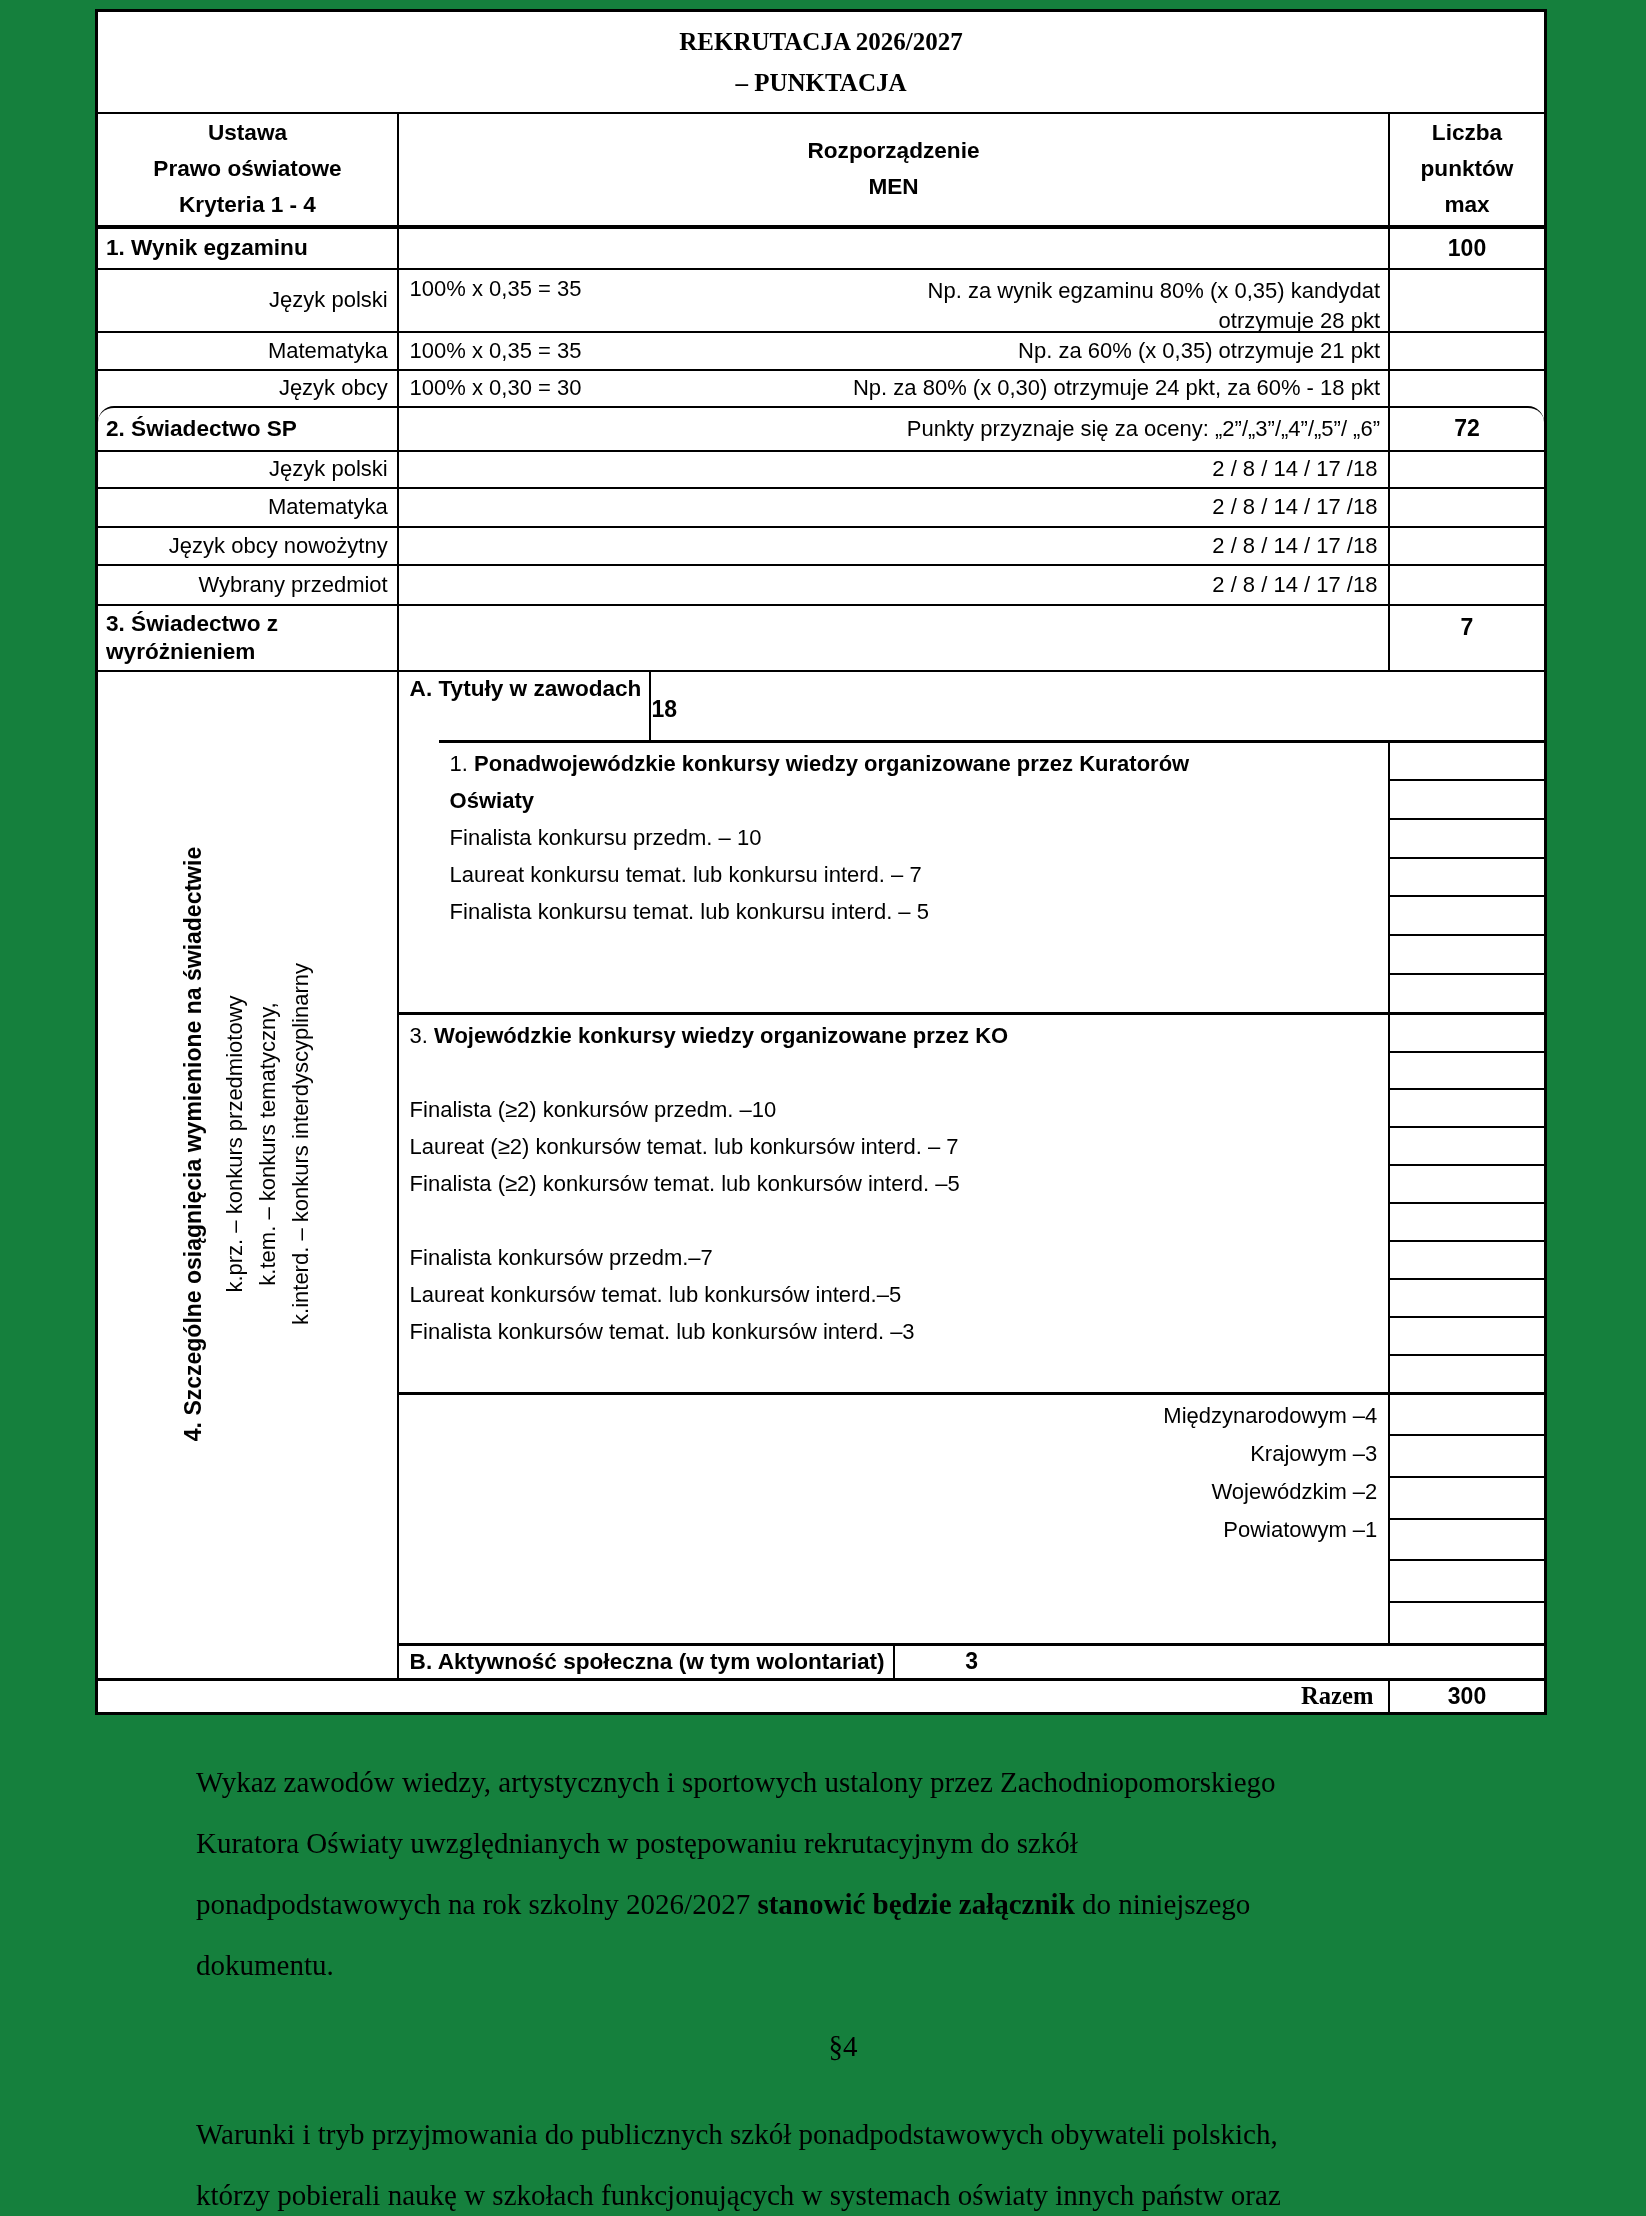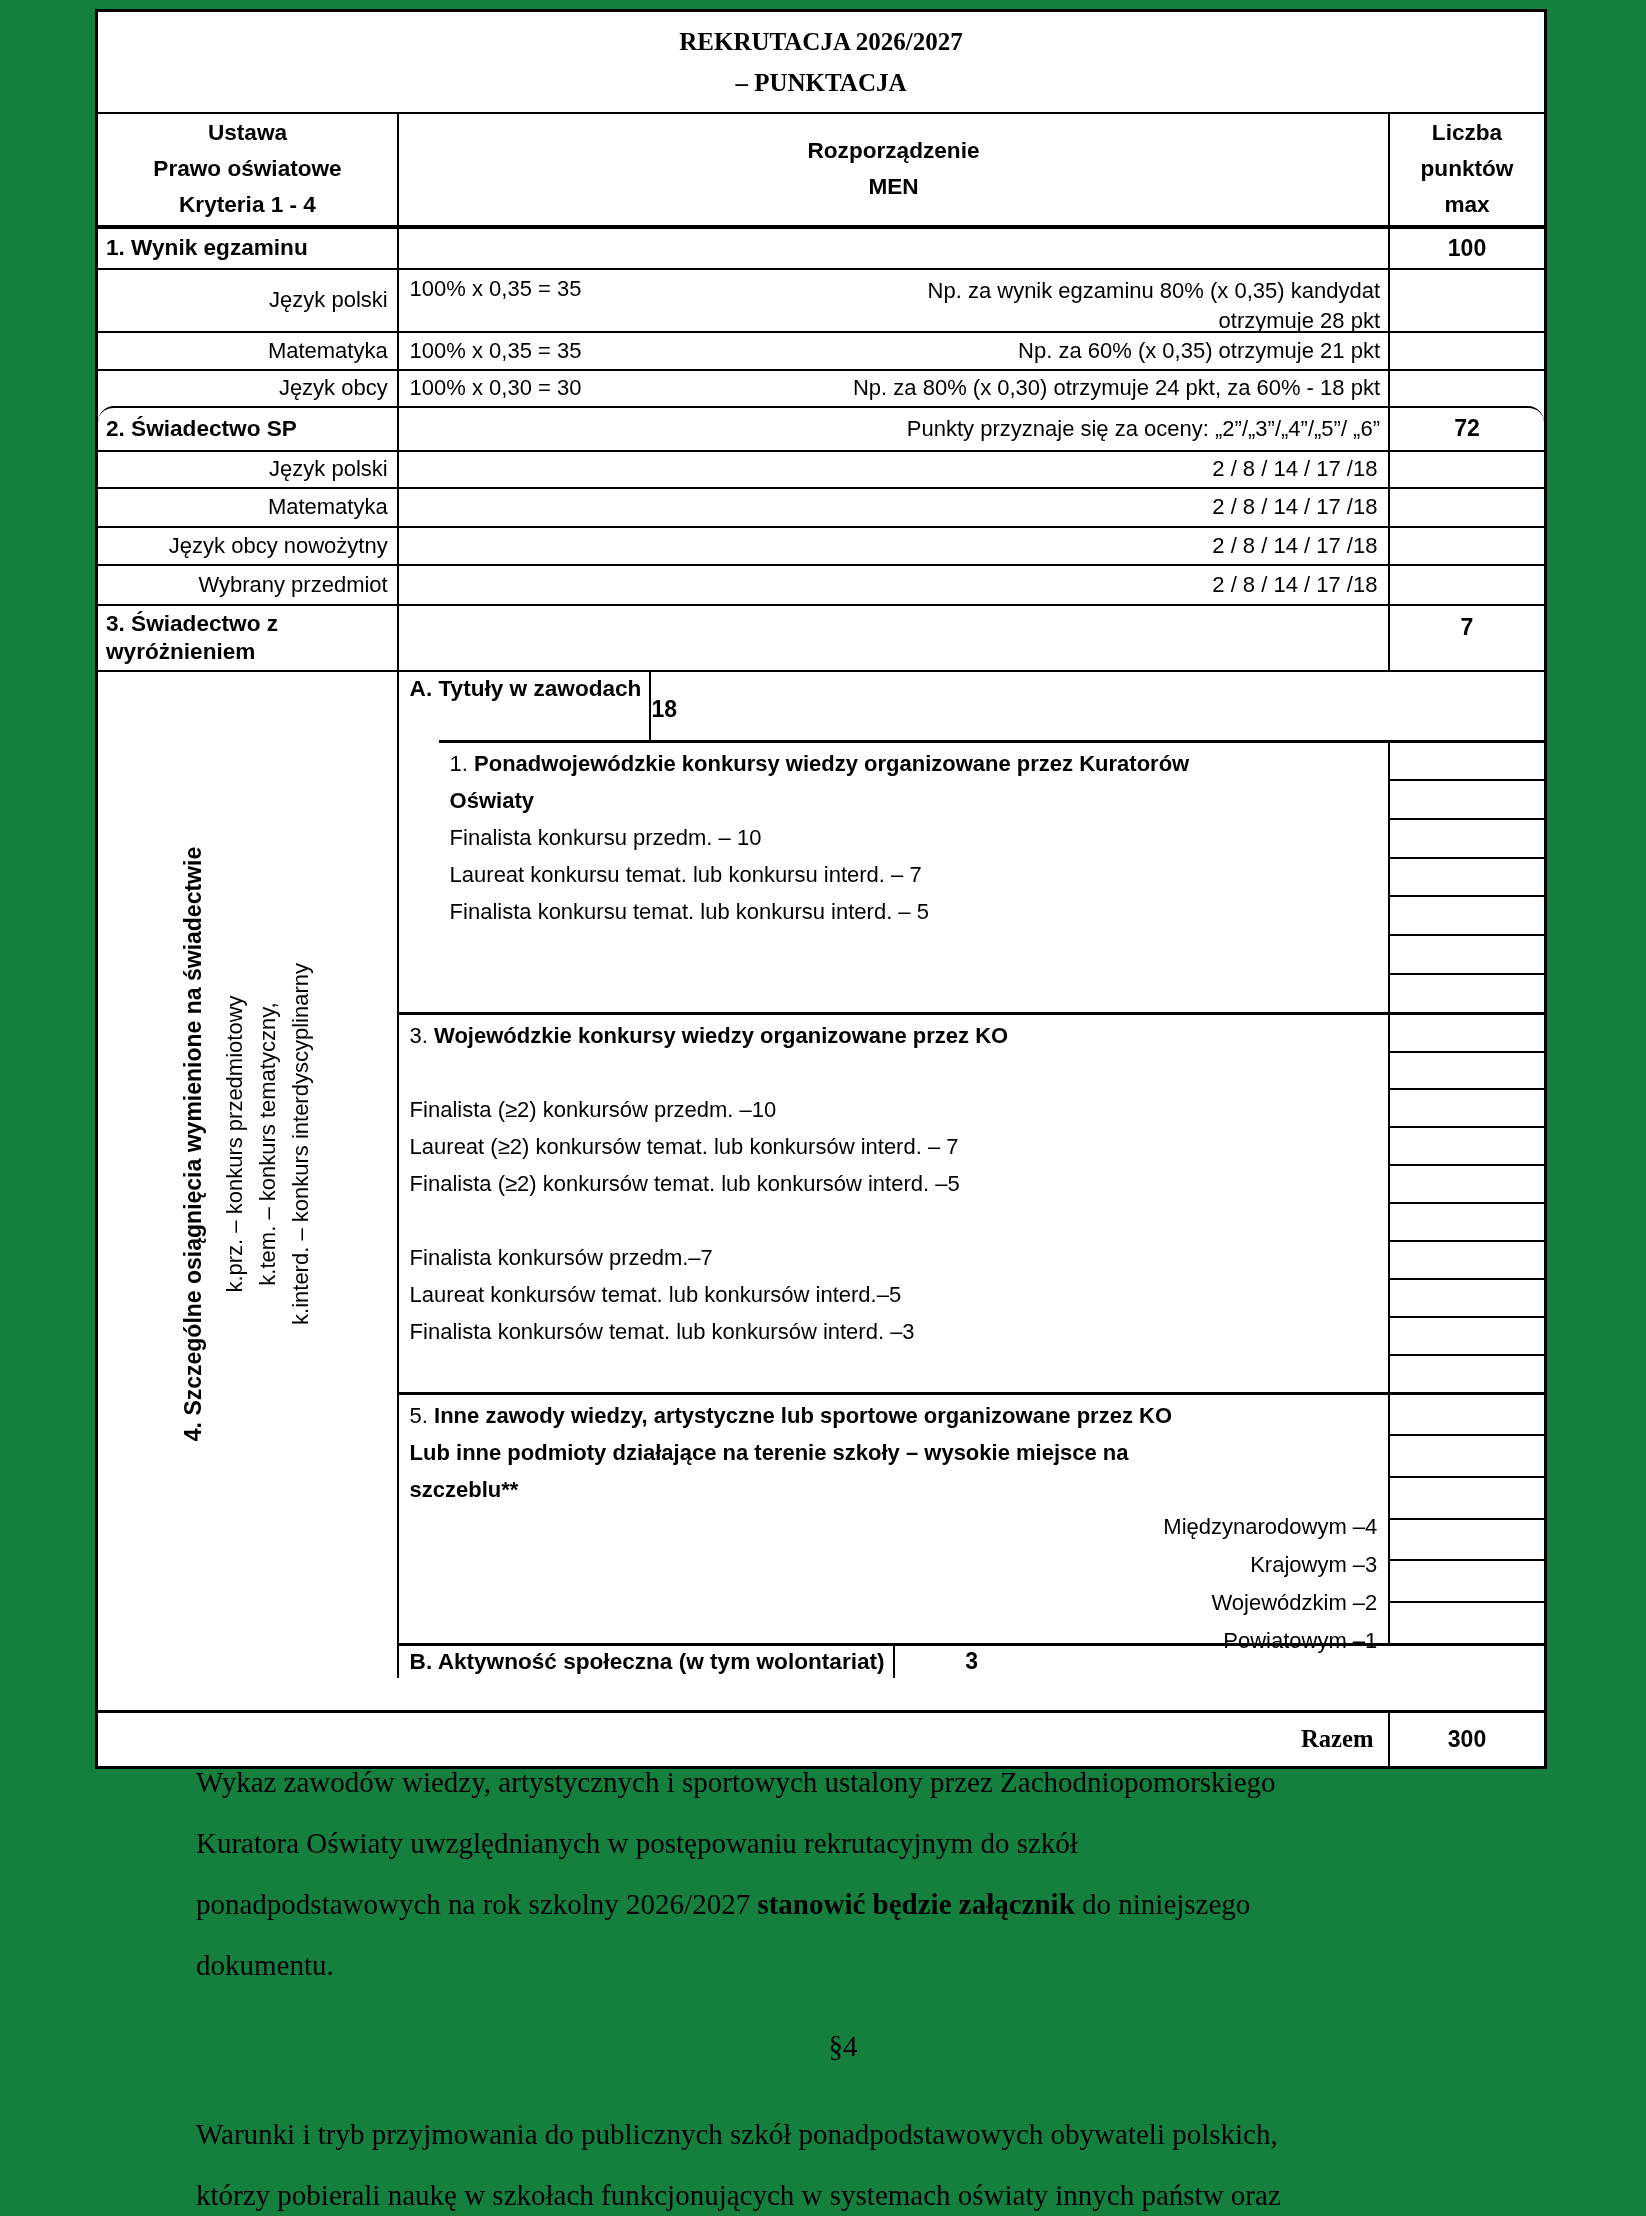--- a/index.html
+++ b/index.html
@@ -45,21 +45,21 @@
   .s4mid { flex:1; min-width:0; font-size:22px; line-height:37px; padding:2.7px 8px 2.7px 10.6px; }
   .s4midlabel { display:flex; align-items:center; font-weight:bold; font-size:22.6px; padding:4px 8px 4px 10.6px; }
   .s4right { width:156px; border-left:2px solid #000; display:flex; flex-direction:column; }
   .s4right .s4cell { flex:1; border-top:2px solid #000; }
   .s4right .s4cell:first-child { border-top:none; }
   .s4val { display:flex; align-items:flex-start; justify-content:center; font-weight:bold; font-size:23px; padding-top:8px; }
   .bhead b { white-space:pre-line; }
   .blines { white-space:pre-line; }
   .levels { text-align:right; white-space:pre-line; line-height:38px; padding-right:2.7px; }
 
-  .razem-row { border-top:3.3px solid #000; height:56px;margin-top:32px; }
+  .razem-row { border-top:3.3px solid #000; height:34px; }
   .razem-label { flex:1; display:flex; align-items:center; justify-content:flex-end; padding-right:14.6px;
                  font-family:"Liberation Serif", serif; font-weight:bold; font-size:24.6px; }
 
   .bottom { position:absolute; left:196px; top:1752px; width:1294px;
             font-family:"Liberation Serif", serif; font-size:29px; line-height:61px; }
   .pl { white-space:pre-line; }
   .secmark { text-align:center; margin-top:20px; }
   .para2 { margin-top:26.6px; }
 
   
@@ -216,23 +216,20 @@
             <div class="s4cell"></div>
             <div class="s4cell"></div>
             <div class="s4cell"></div>
             <div class="s4cell"></div>
             <div class="s4cell"></div>
           </div>
         </div>
 
         <div class="s4row h-b5">
           <div class="s4mid">
-            <div class="bhead"><span>5. </span><b class="pl">Inne zawody wiedzy, artystyczne lub sportowe organizowane przez KO
-Lub inne podmioty działające na terenie szkoły – wysokie miejsce na
-szczeblu**</b></div>
             <div class="levels">Międzynarodowym –4
 Krajowym –3
 Wojewódzkim –2
 Powiatowym –1</div>
           </div>
           <div class="s4right">
             <div class="s4cell"></div>
             <div class="s4cell"></div>
             <div class="s4cell"></div>
             <div class="s4cell"></div>

